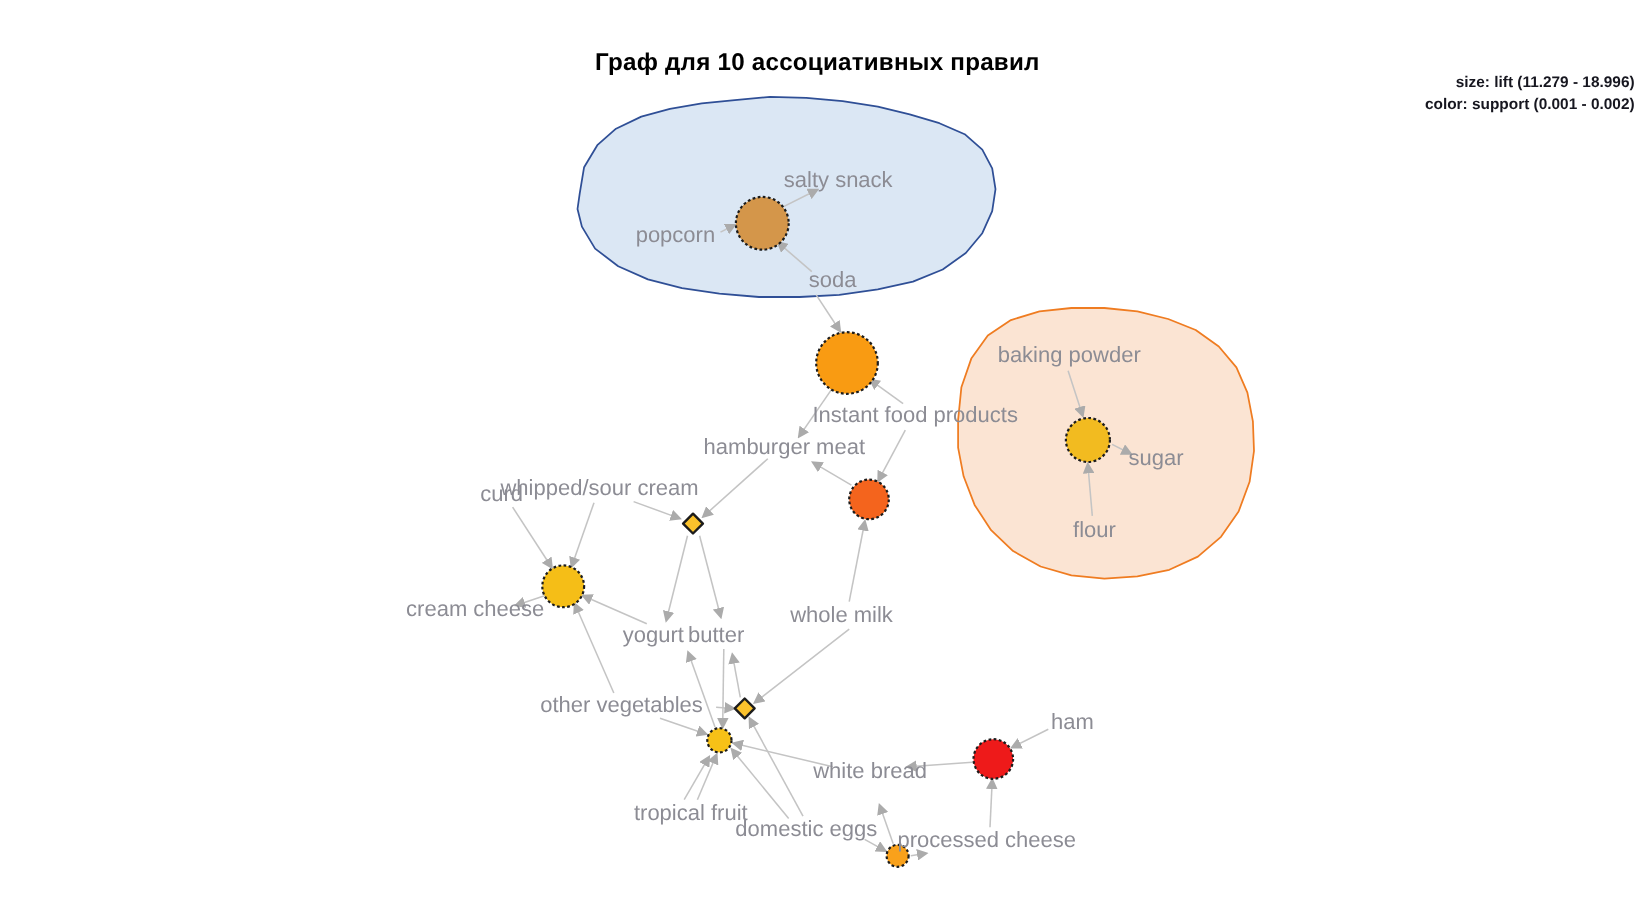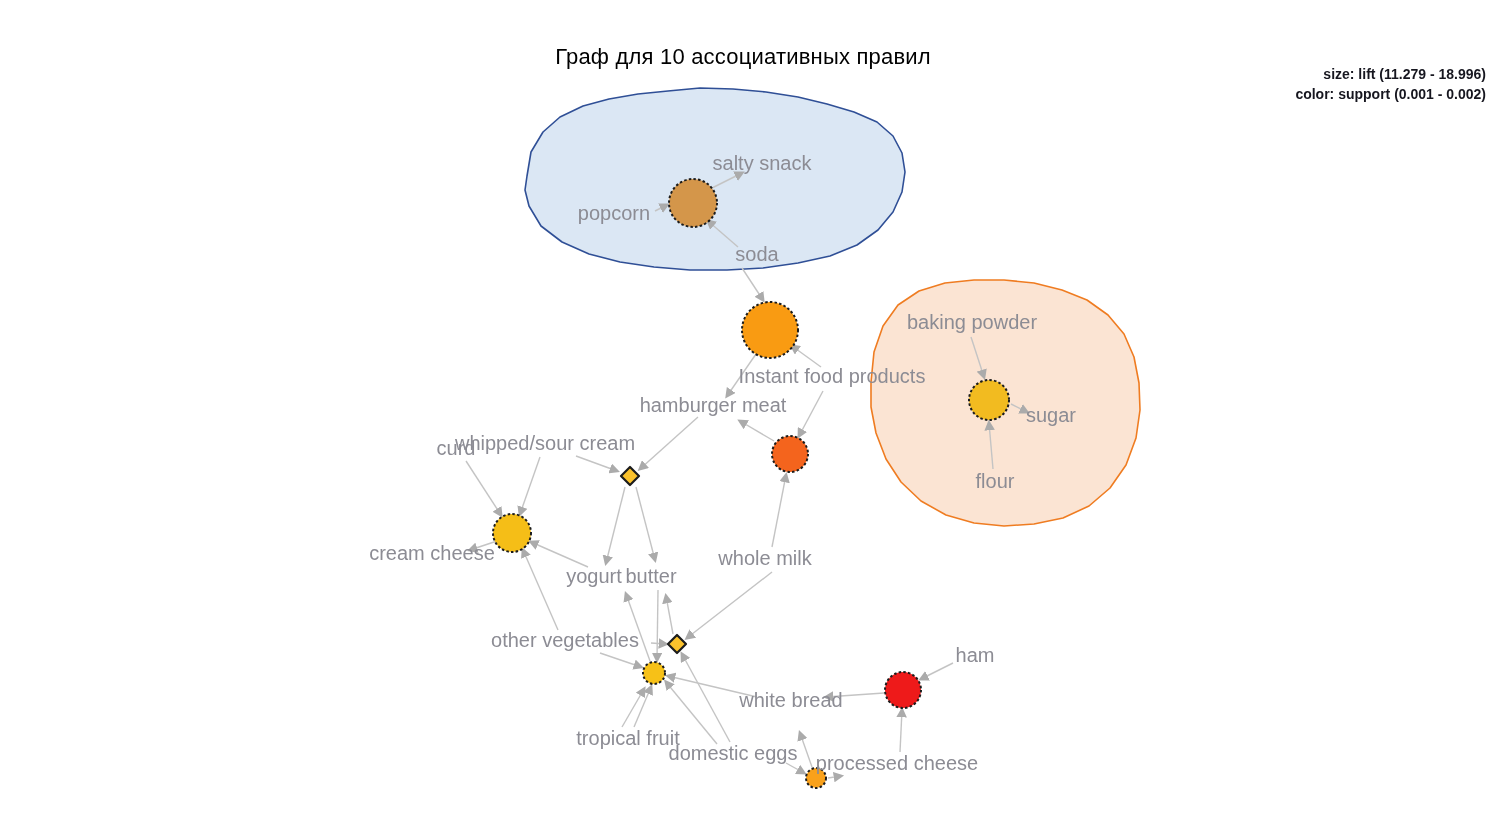--- a/index.html
+++ b/index.html
@@ -7,21 +7,21 @@
     position:relative;
     width:1488px;height:836px;
     background:#ffffff;
     overflow:hidden;
     font-family:"Liberation Sans", sans-serif;
   }
   .chart-title{
     position:absolute;
     top:44px;left:0;width:1486px;
     text-align:center;
-    font-size:22px;font-weight:400;color:#000000;
+    font-size:22px;font-weight:700;color:#000000;
     letter-spacing:0.2px;
   }
   .legend{
     position:absolute;
     top:64px;right:2px;
     text-align:right;
     font-size:14px;font-weight:700;color:#16161f;
     line-height:1.45;
   }
   svg.graph{position:absolute;top:0;left:0;}

